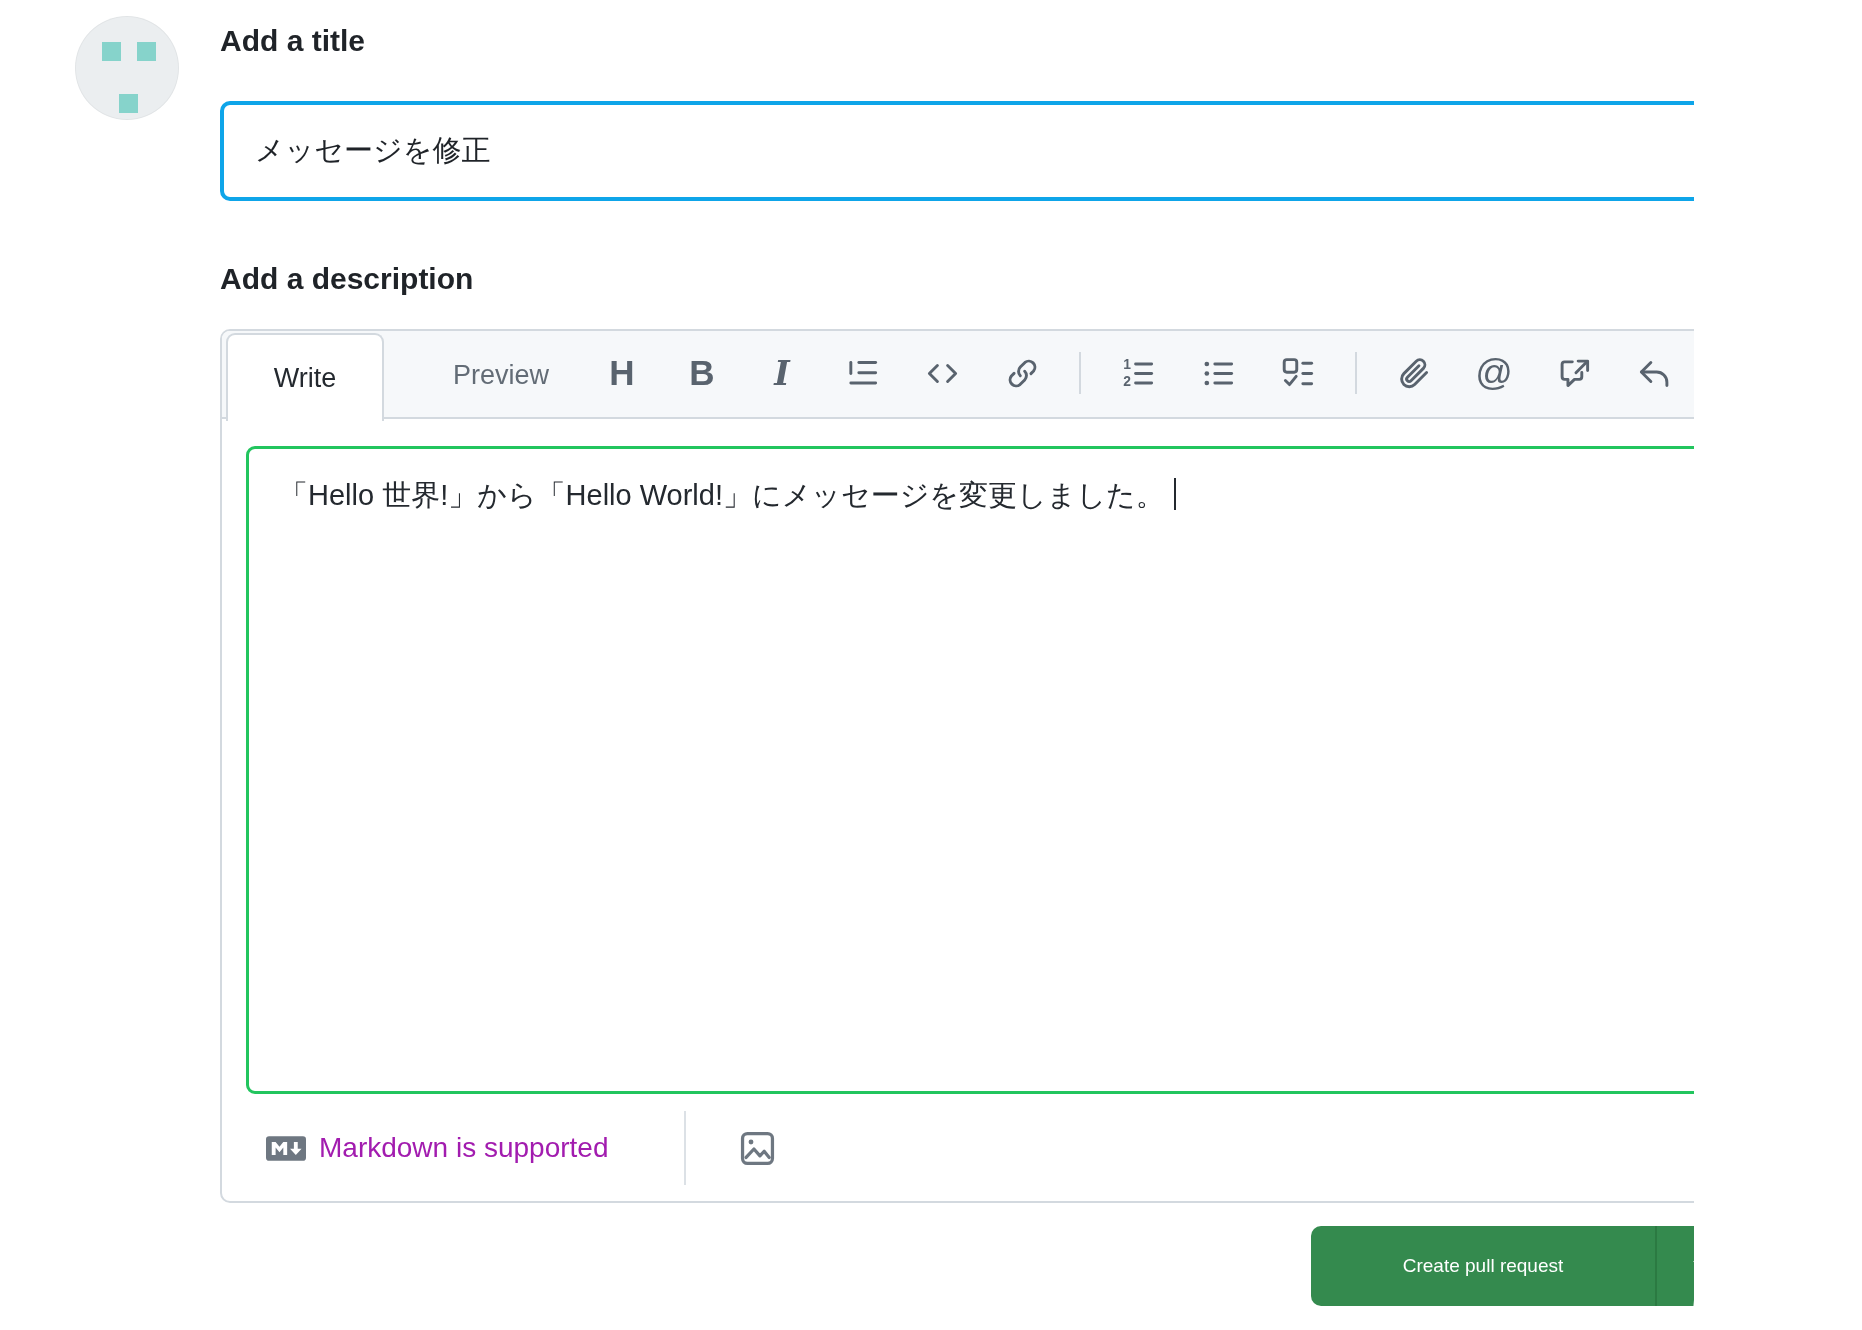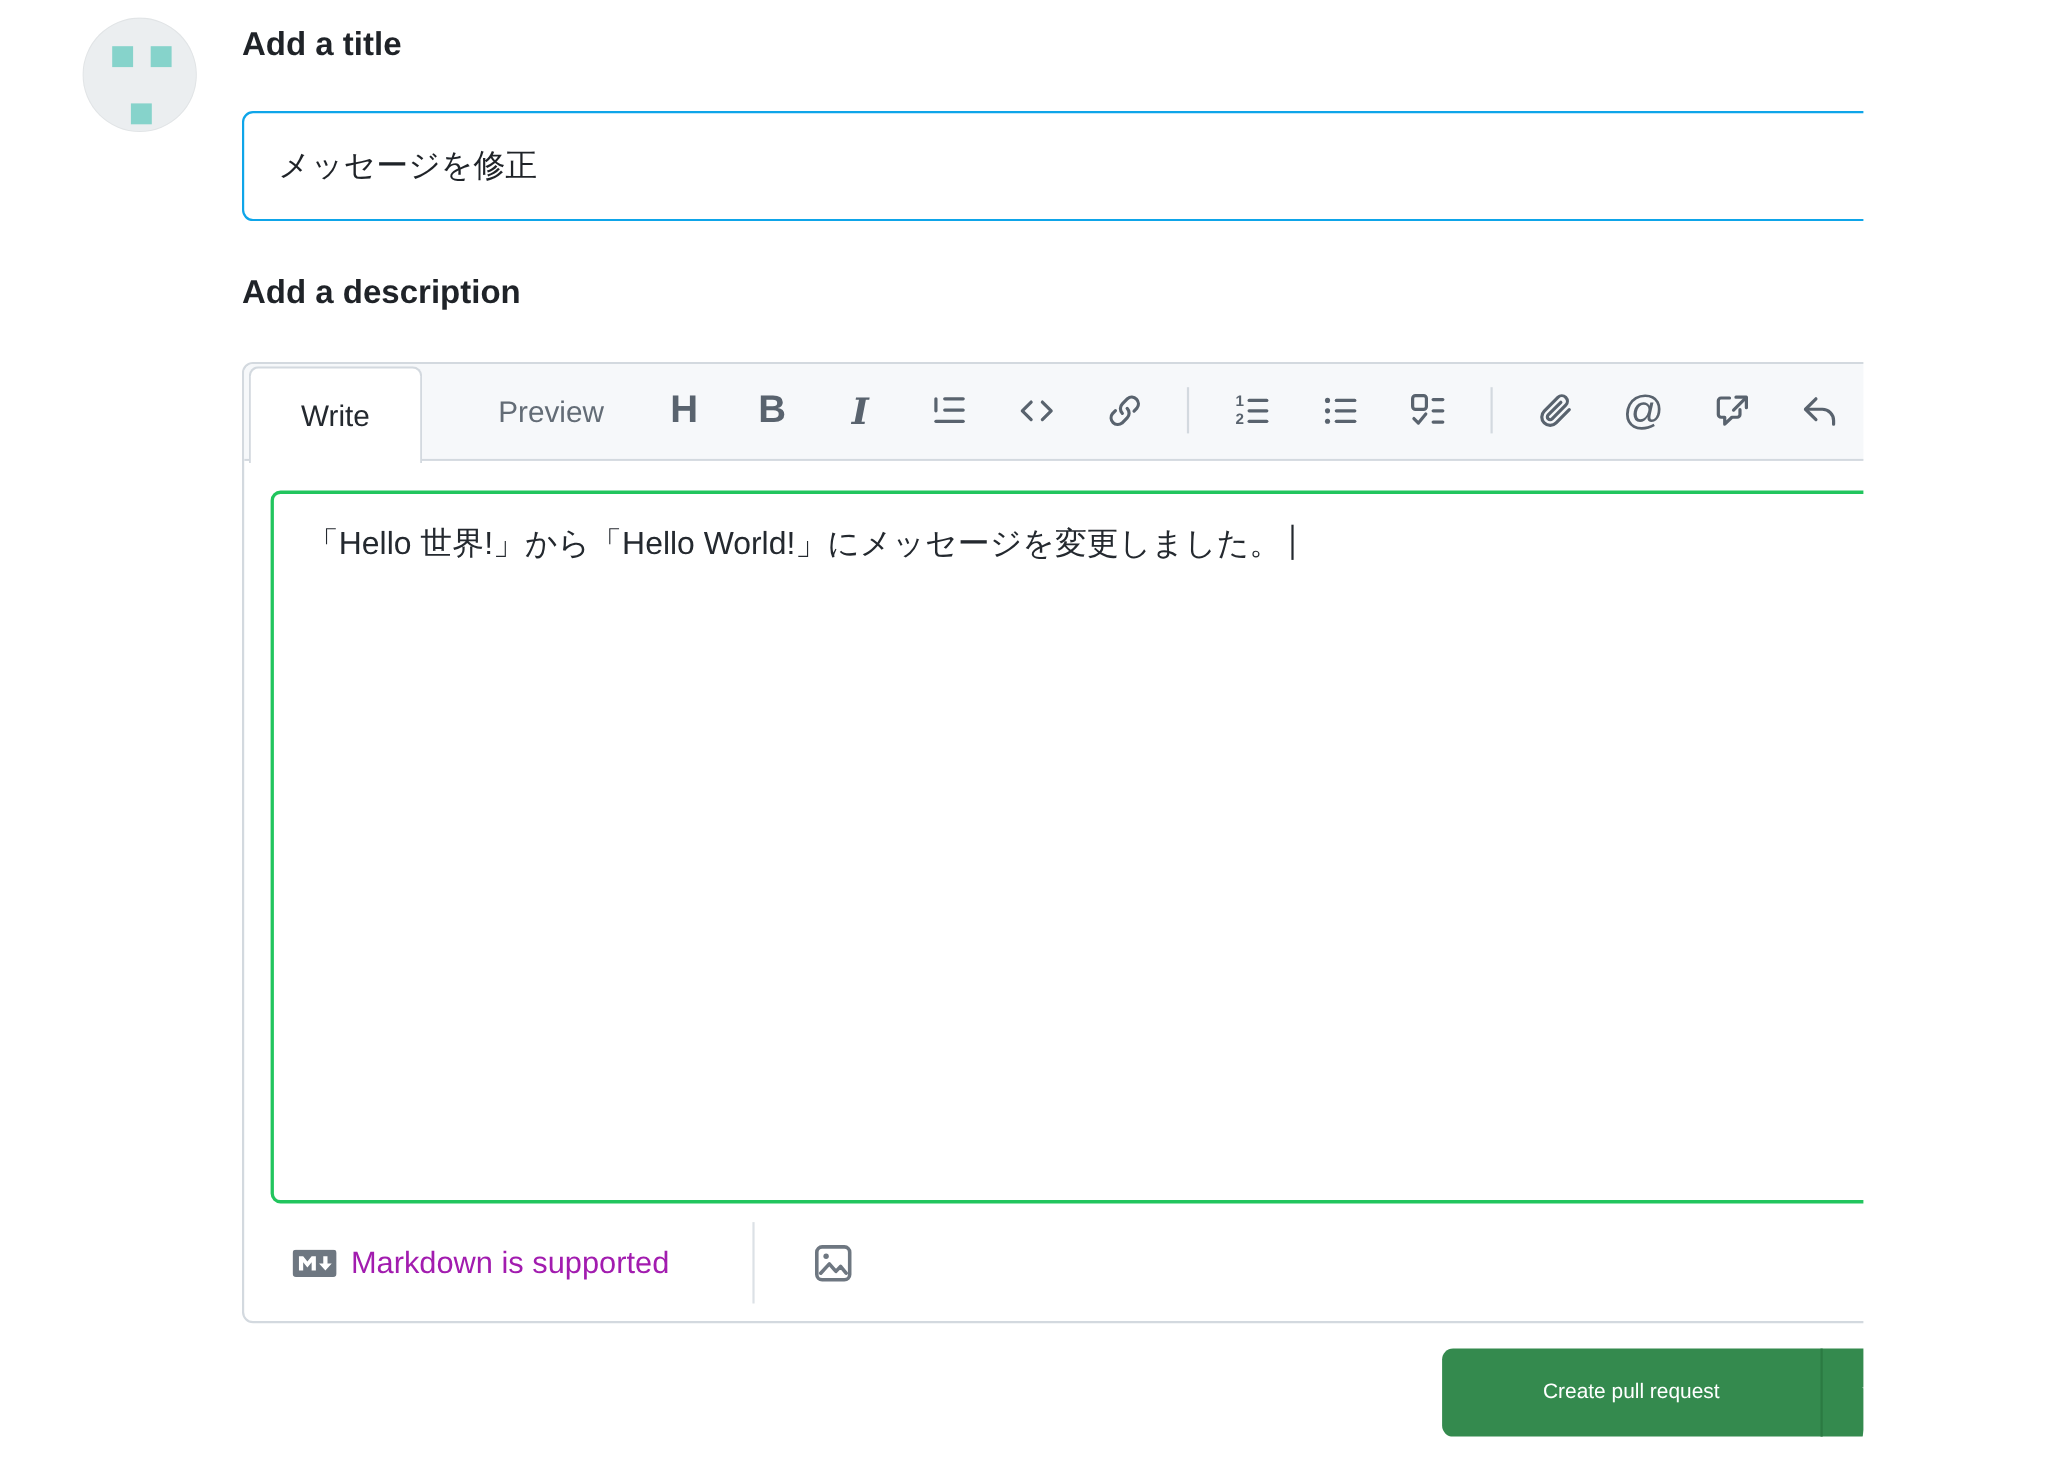--- a/index.html
+++ b/index.html
@@ -6,25 +6,25 @@
   .stage{position:relative;width:1694px;height:1330px;background:#fff;
          font-family:"Liberation Sans",sans-serif;color:#1f2328;overflow:hidden;border-radius:30px;}
 
   
   .avatar{position:absolute;left:75px;top:16px;width:104px;height:104px;border-radius:50%;
           background:#ebeef0;box-shadow:inset 0 0 0 1px rgba(0,0,0,0.04);}
 
   
   .sec-heading{position:absolute;left:220px;font-size:30px;font-weight:700;color:#1f2328;}
   .h-title{top:24px;}
-  .h-desc{top:249px;}
+  .h-desc{top:262px;}
 
   
   .title-input{position:absolute;left:220px;top:101px;width:1602px;height:100px;
-               box-sizing:border-box;border:2px solid #0ea5e9;border-radius:10px;background:#fff;
+               box-sizing:border-box;border:4px solid #0ea5e9;border-radius:10px;background:#fff;
                font-size:29px;color:#1f2328;display:flex;align-items:center;padding:0 31px;}
 
   
   .editor{position:absolute;left:220px;top:329px;width:1604px;height:874px;box-sizing:border-box;
           border:2px solid #d3d9df;border-radius:10px;background:#fff;}
   .editor-header{position:absolute;left:0;top:0;right:0;height:86px;background:#f6f8fa;
                  border-bottom:2px solid #d3d9df;border-radius:8px 8px 0 0;}
   .tab{position:absolute;display:flex;align-items:center;justify-content:center;
        font-size:27px;cursor:pointer;}
   .tab-write{left:4px;top:2px;width:158px;height:88px;background:#fff;

